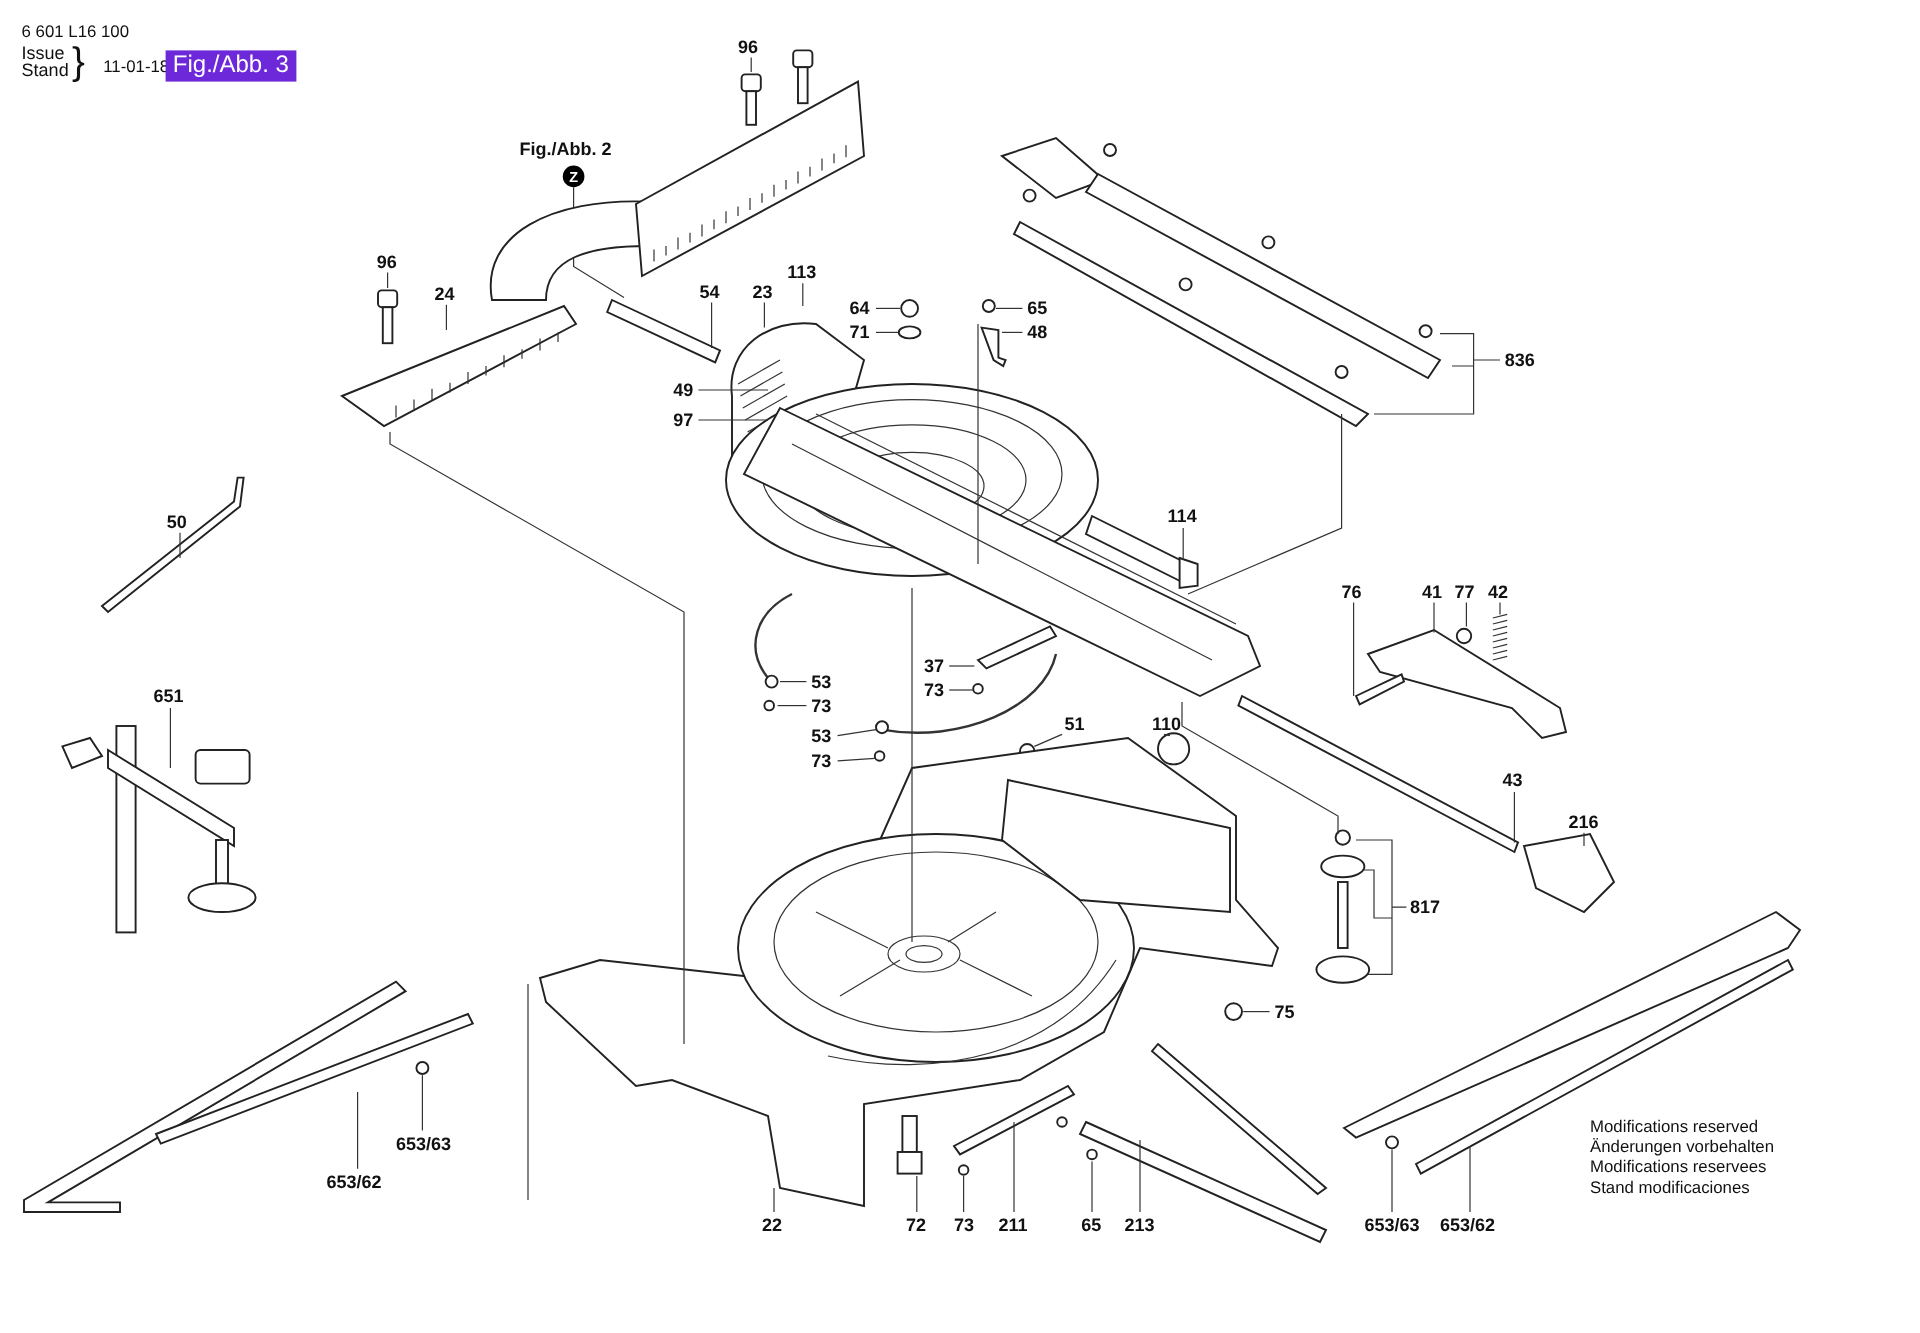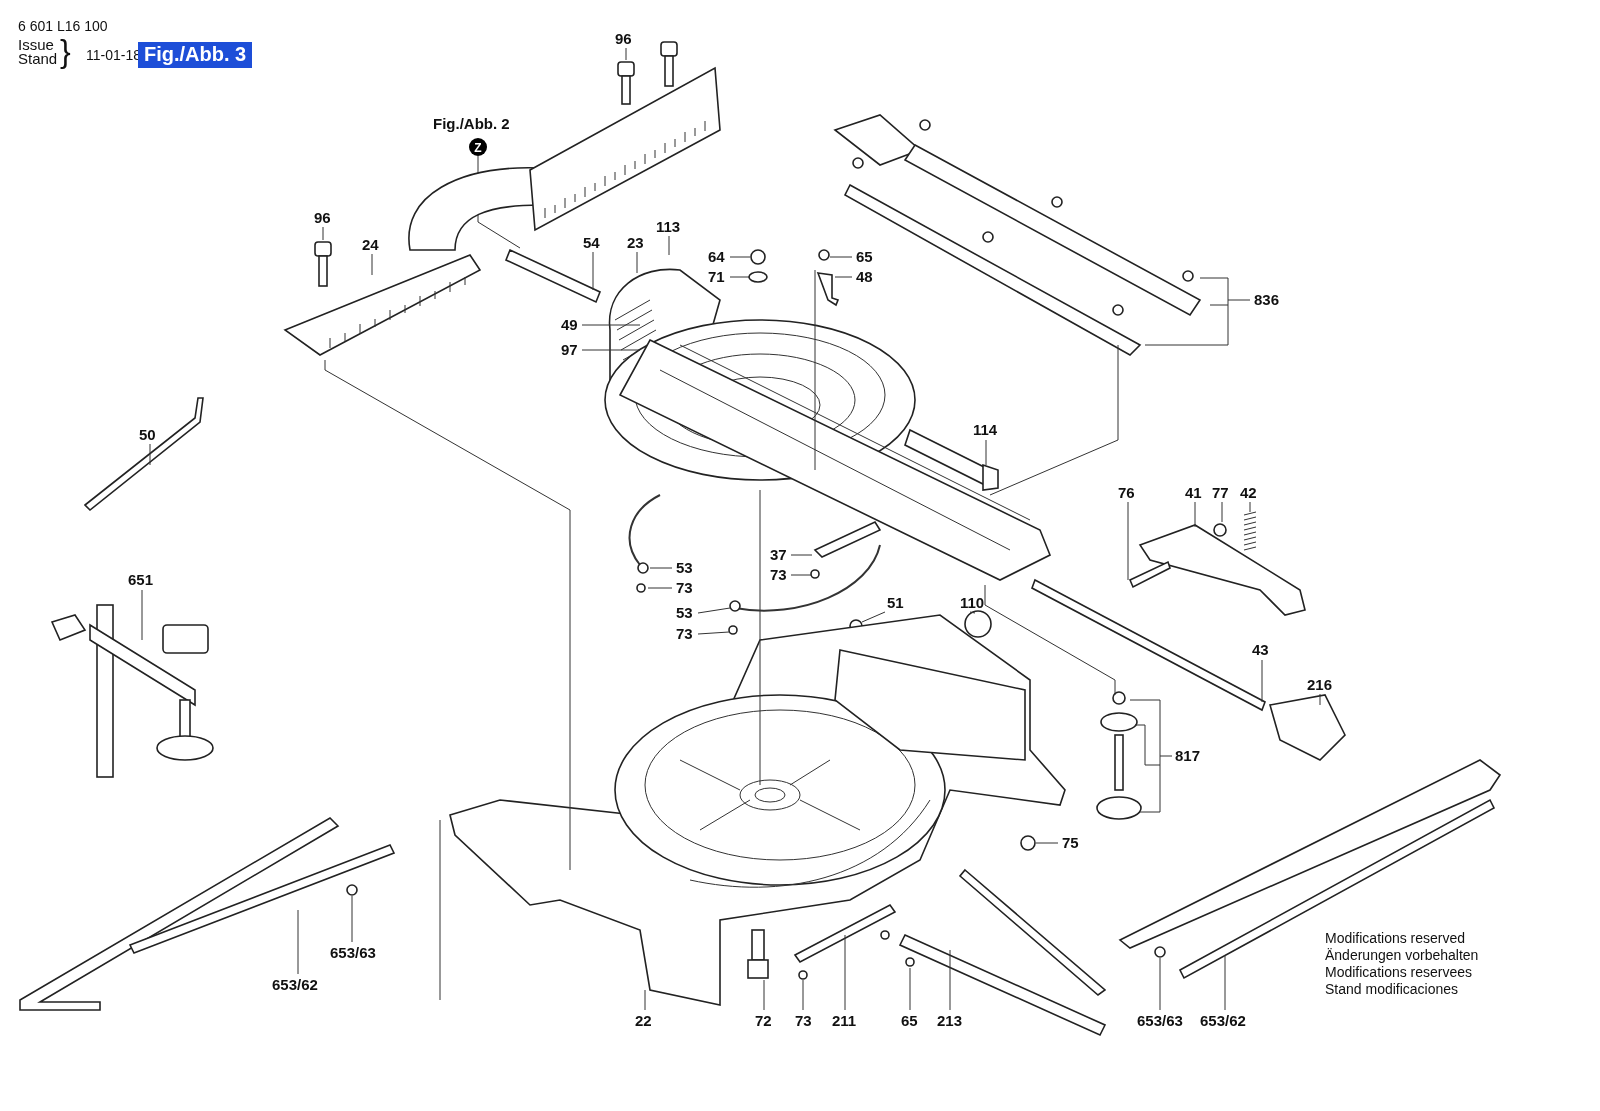--- a/index.html
+++ b/index.html
@@ -2,21 +2,21 @@
 <html><head>
 <meta charset="utf-8">
 <style>
   html,body{margin:0;padding:0;background:#fff;}
   body{width:1600px;height:1111px;position:relative;overflow:hidden;font-family:"Liberation Sans",sans-serif;color:#111;}
   .hdr{position:absolute;font-family:"Liberation Sans",sans-serif;}
   #docnum{left:18px;top:18px;font-size:14px;}
   #issue{left:18px;top:38px;font-size:15px;line-height:14px;}
   #brace{left:60px;top:36px;font-size:32px;line-height:30px;font-weight:300;}
   #date{left:72px;top:47px;font-size:14px;margin-left:14px;}
-  #fig{left:138px;top:42px;background:#1d4ed8;color:#fff;font-weight:bold;font-size:20px;padding:1px 6px 2px 6px;}
+  #fig{left:138px;top:42px;background:#6d28d9;color:#fff;font-weight:normal;font-size:20px;padding:1px 6px 2px 6px;}
   #mods{position:absolute;left:1325px;top:930px;font-size:14px;line-height:17px;}
   #mods div{white-space:nowrap;}
   svg#art{position:absolute;left:0;top:0;}
   .lbl{font-family:"Liberation Sans",sans-serif;font-weight:bold;font-size:15px;fill:#111;}
   .part{fill:#fff;stroke:#222;stroke-width:1.6;}
   .thin{fill:none;stroke:#333;stroke-width:1;}
   .lead{fill:none;stroke:#333;stroke-width:1;}
 </style>
 </head>
 <body>

